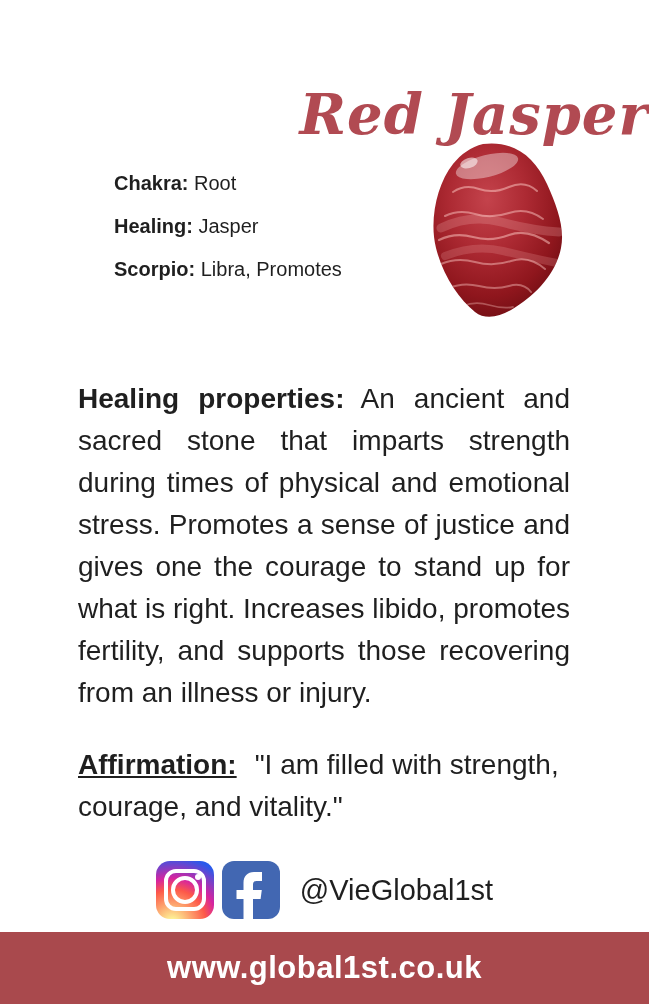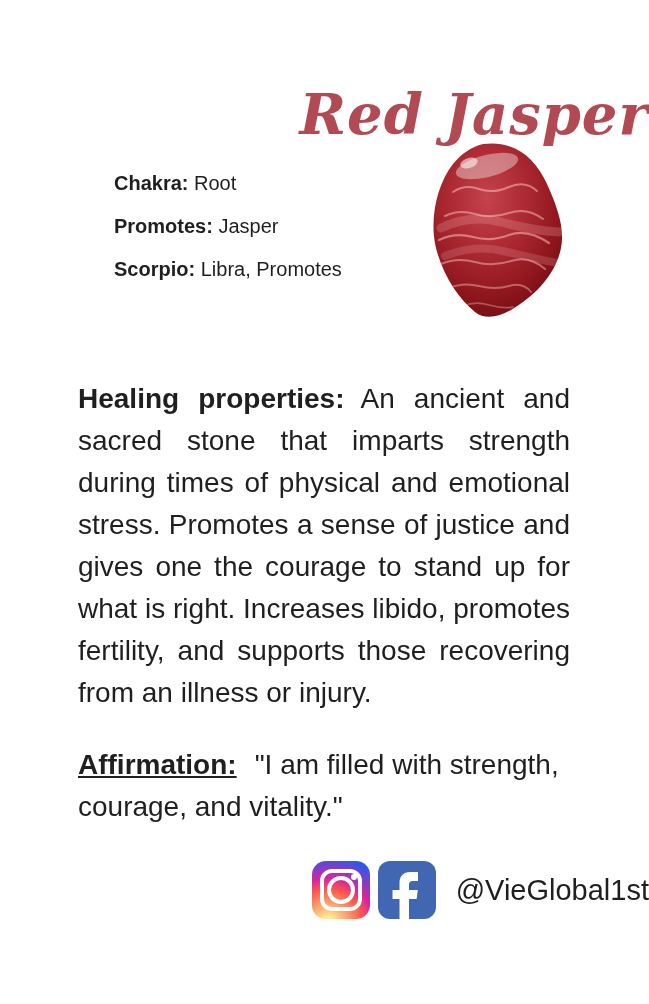--- a/index.html
+++ b/index.html
@@ -61,21 +61,21 @@
     font-size: 28px;
     line-height: 42px;
     margin: 0;
   }
   .affirmation .bold { margin-right: 18px; text-decoration: underline; }
   
   .social {
     position: absolute;
     top: 861px; left: 0; width: 100%;
     display: flex;
-    justify-content: flex-end;
+    justify-content: center;
     align-items: center;
     gap: 8px;
   }
   .ig-icon {
     position: relative;
     width: 58px; height: 58px;
     border-radius: 14px;
     background: radial-gradient(circle at 28% 107%, #fdf497 0%, #fdf497 5%, #fd5949 45%, #d6249f 60%, #285aeb 90%);
   }
   .ig-frame {
@@ -133,21 +133,21 @@
 <div class="card">
 
   <h1 class="title">Red Jasper</h1>
 
   <div class="props">
     <div class="prop-row">
       <span class="bold">Chakra:</span>
       <span>Root</span>
     </div>
     <div class="prop-row">
-      <span class="bold">Promotes:</span>
+      <span class="bold">Healing:</span>
       <span>Jasper</span>
     </div>
     <div class="prop-row">
       <span class="bold">Scorpio:</span>
       <span>Libra, Promotes</span>
     </div>
   </div>
 
   <div class="stone-wrap">
     <svg width="150" height="192" viewBox="0 0 150 192" xmlns="http://www.w3.org/2000/svg">
@@ -189,14 +189,17 @@
       <div class="ig-dot"></div>
     </div>
     <div class="fb-icon">
       <svg width="58" height="58" viewBox="0 0 58 58" xmlns="http://www.w3.org/2000/svg">
         <path fill="#ffffff" d="M40 11 h-8 c-6.5 0 -10.5 4.2 -10.5 10.8 V29 h-7 v9 h7 v20 h9.5 V38 h7.6 l1.2 -9 h-8.8 v-5.4 c0 -2.4 1.2 -3.6 3.6 -3.6 h5.4 Z"></path>
       </svg>
     </div>
     <span class="handle">@VieGlobal1st</span>
   </div>
 
+  <div class="footer">
+    <span class="footer-url">www.global1st.co.uk</span>
+  </div>
 
 </div>
 
 </body></html>

